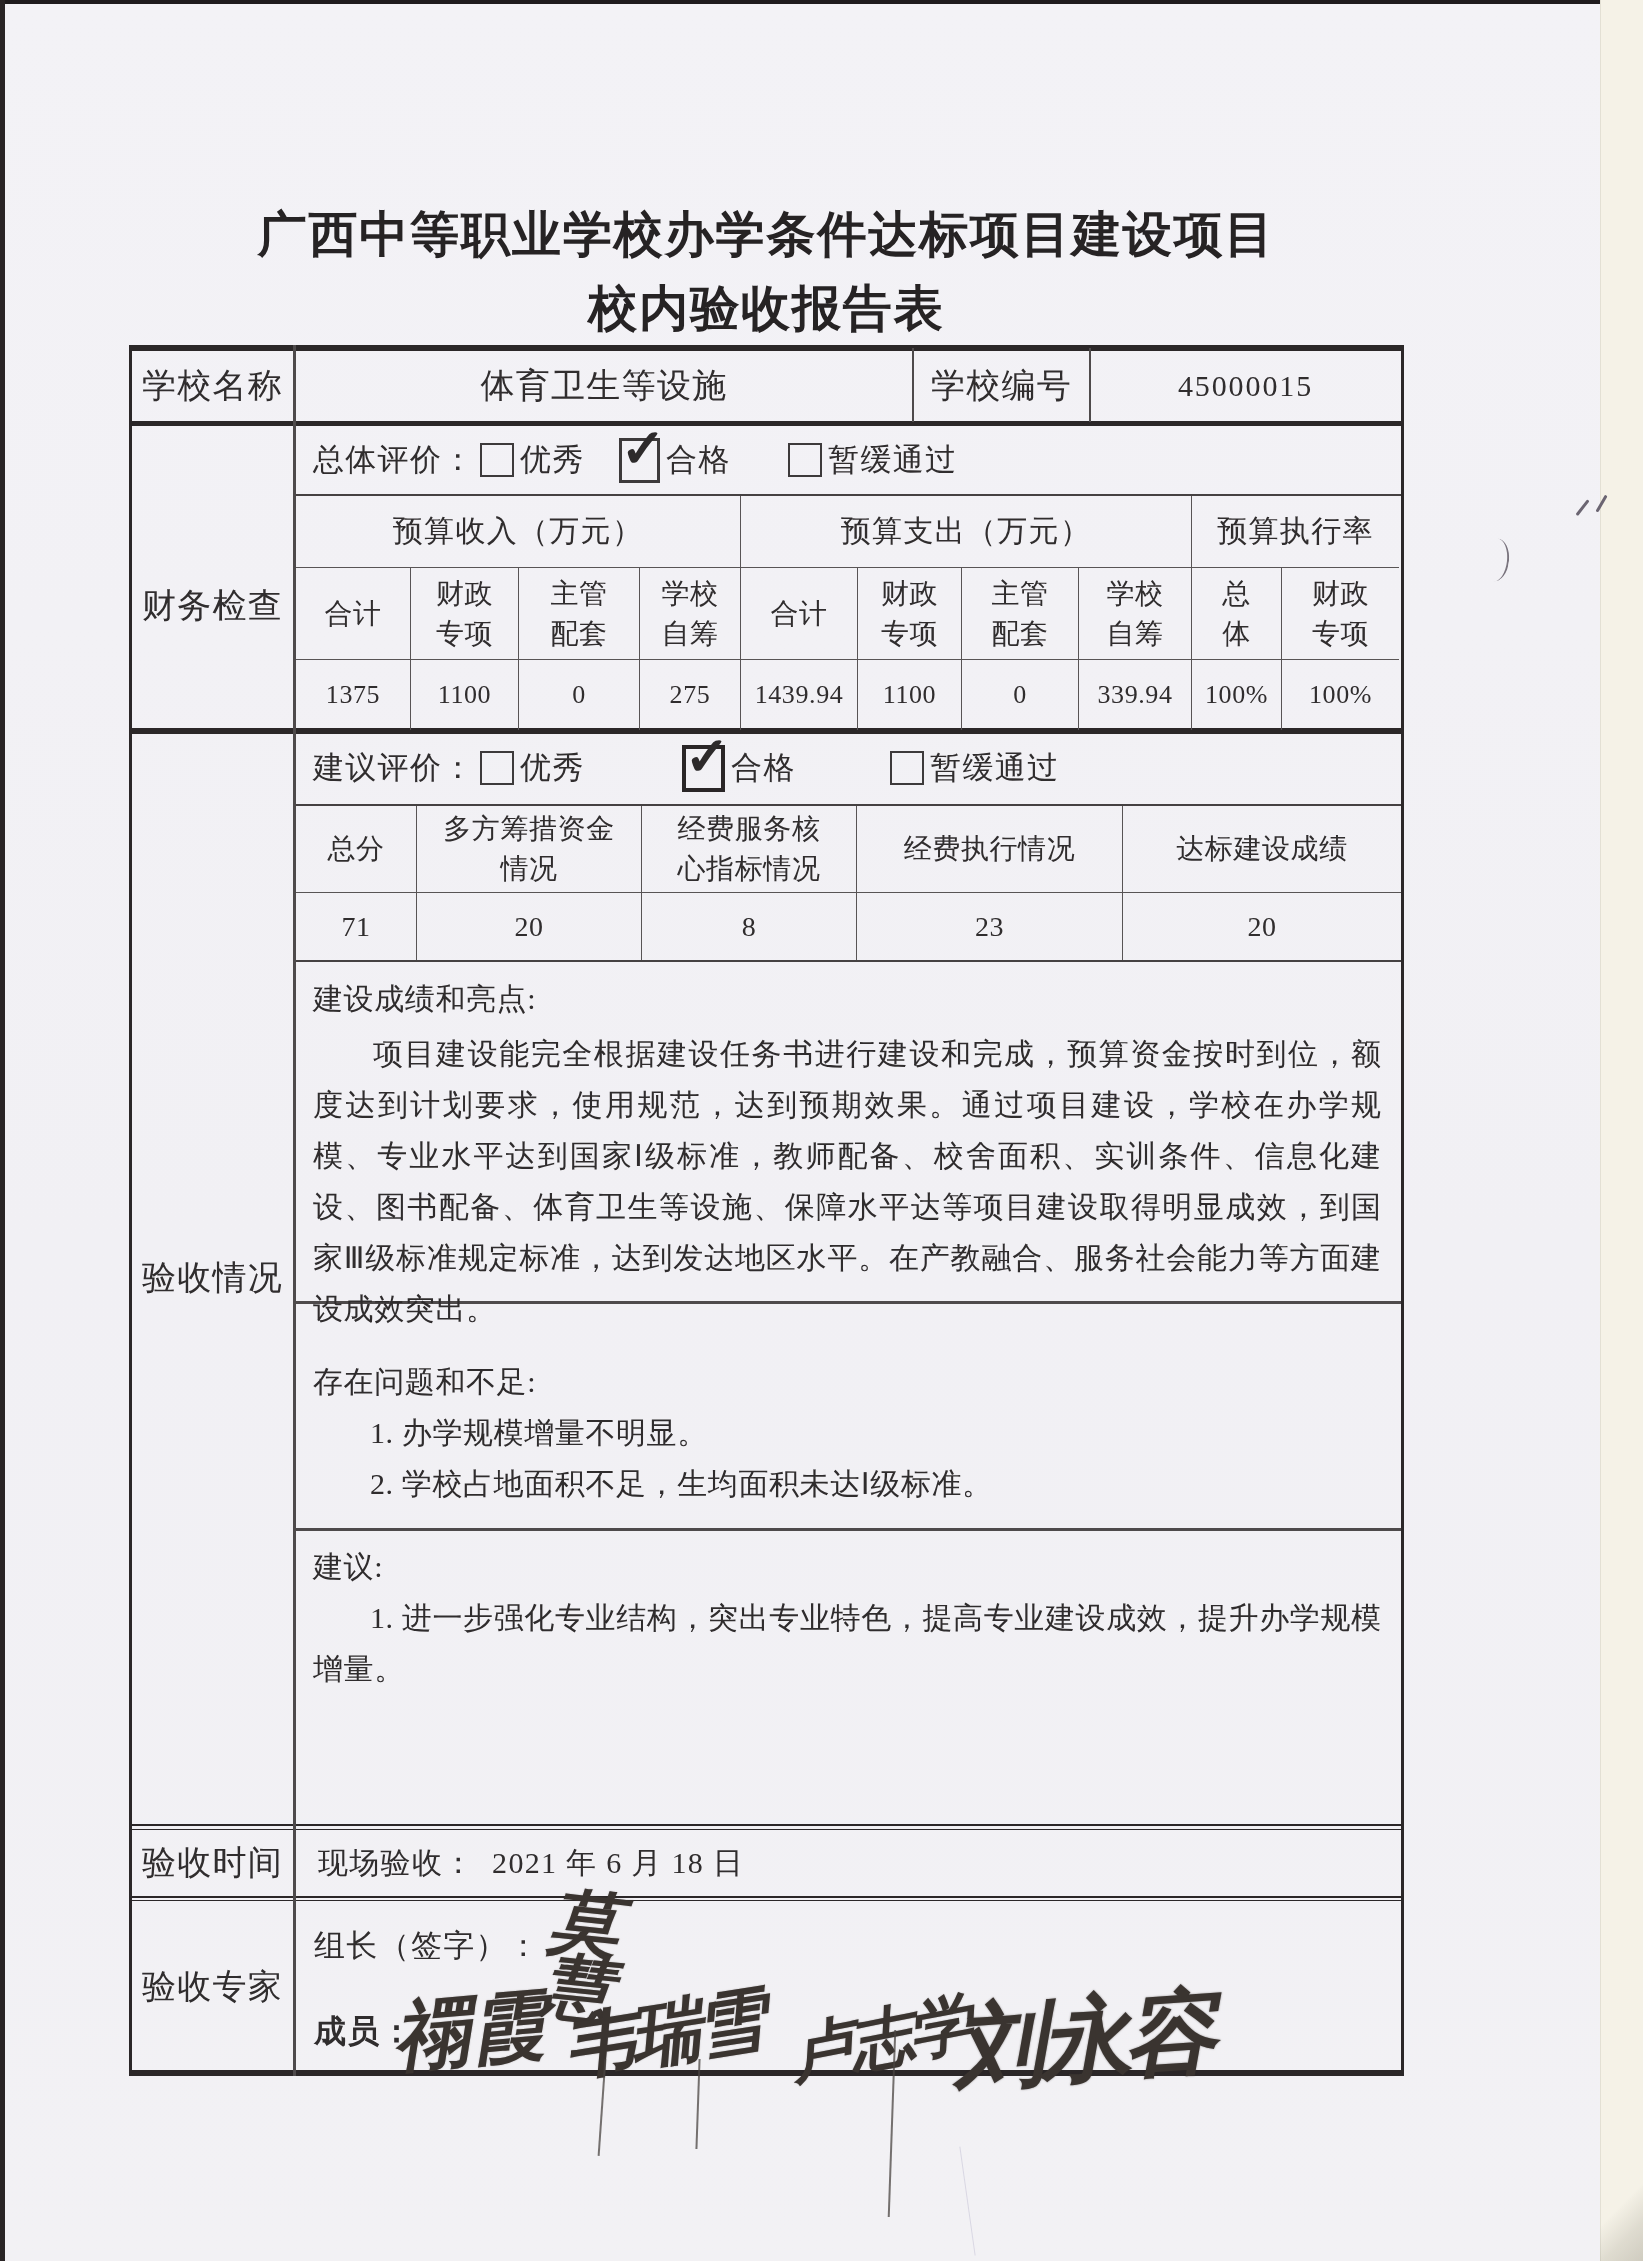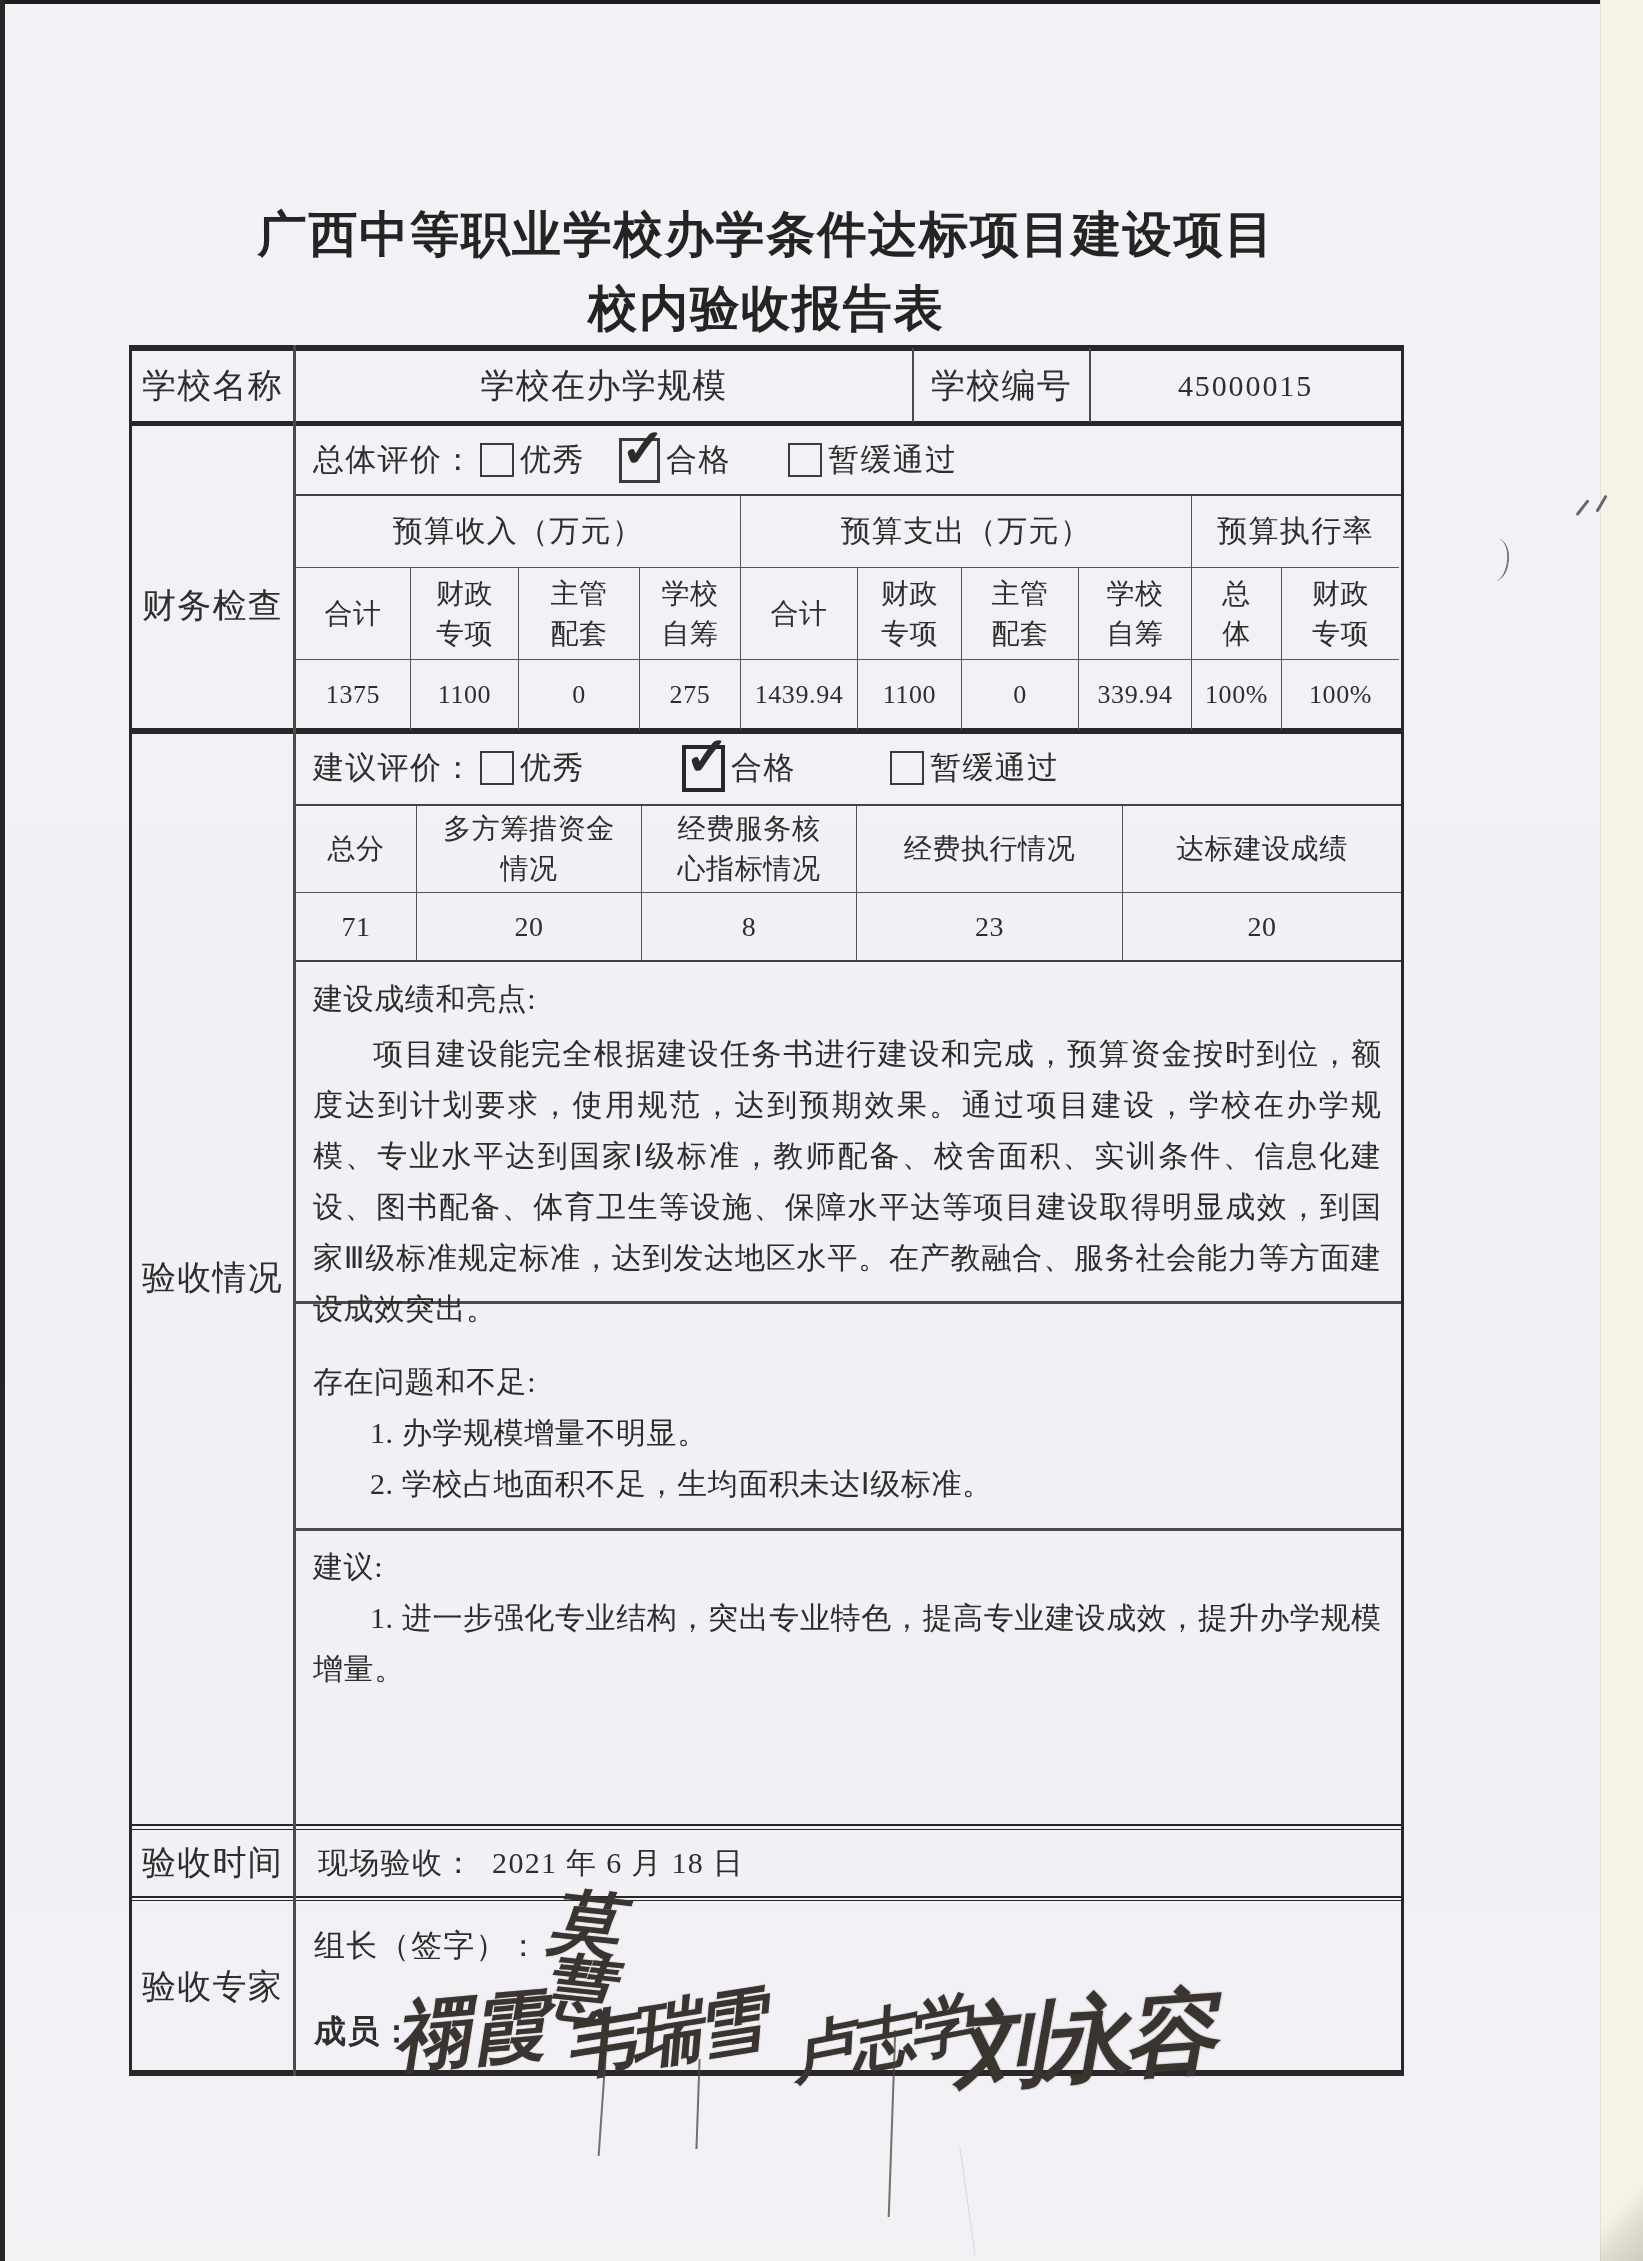--- a/index.html
+++ b/index.html
@@ -99,21 +99,21 @@
 <div class="ln" style="left:129px;top:1900px;width:1275px;height:1.3px;"></div>
 
 <div class="lnlight" style="left:293px;top:345px;width:2.6px;height:1731px;"></div>
 <div class="lnlight" style="left:912px;top:348px;width:1.9px;height:74px;"></div>
 <div class="lnlight" style="left:1089px;top:348px;width:1.9px;height:74px;"></div>
 
 <div class="abs cell t48" style="left:132px;top:351px;width:161px;height:70px;">
   <span>学校名称</span>
 </div>
 <div class="abs cell t48" style="left:296px;top:351px;width:616px;height:70px;">
-  <span>学校在办学规模</span>
+  <span>体育卫生等设施</span>
 </div>
 <div class="abs cell t48" style="left:914px;top:351px;width:175px;height:70px;">
   <span>学校编号</span>
 </div>
 <div class="abs cell" style="left:1091px;top:351px;width:309px;height:70px;font-size:30px;letter-spacing:1.9px;">
   <span>45000015</span>
 </div>
 
 <div class="abs cell t48" style="left:132px;top:426px;width:161px;height:360px;">
   <span>财务检查</span>

